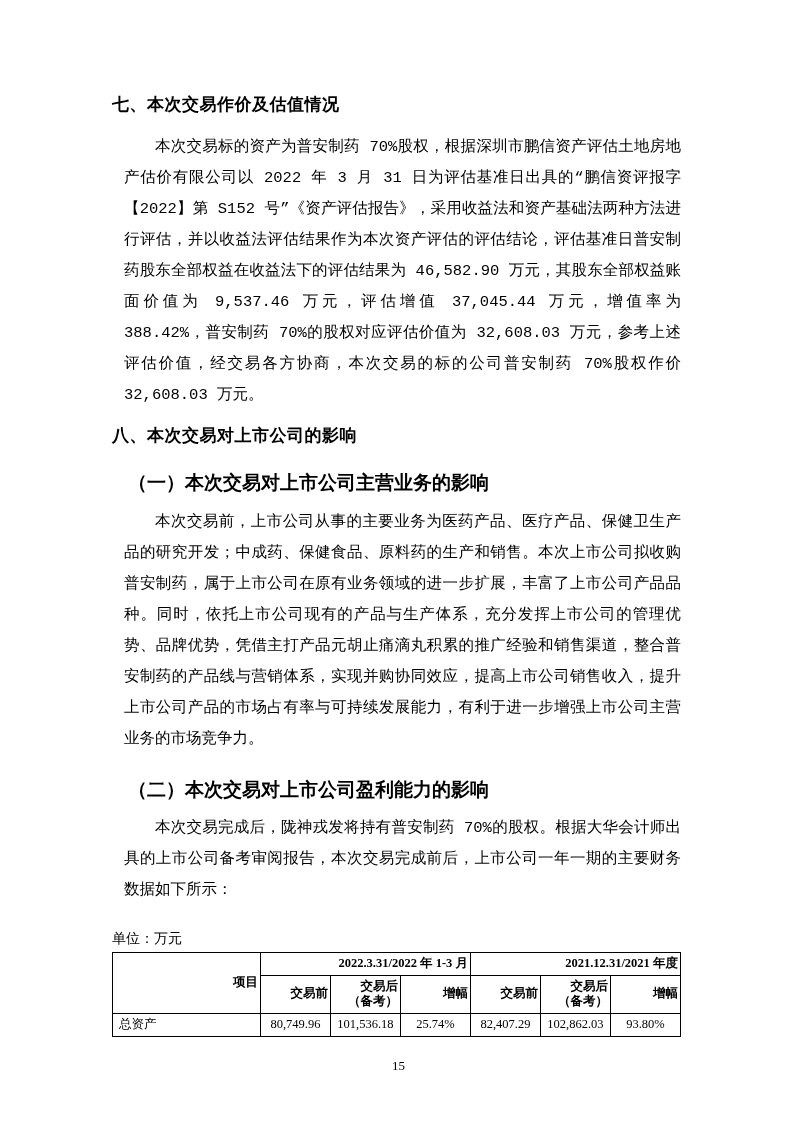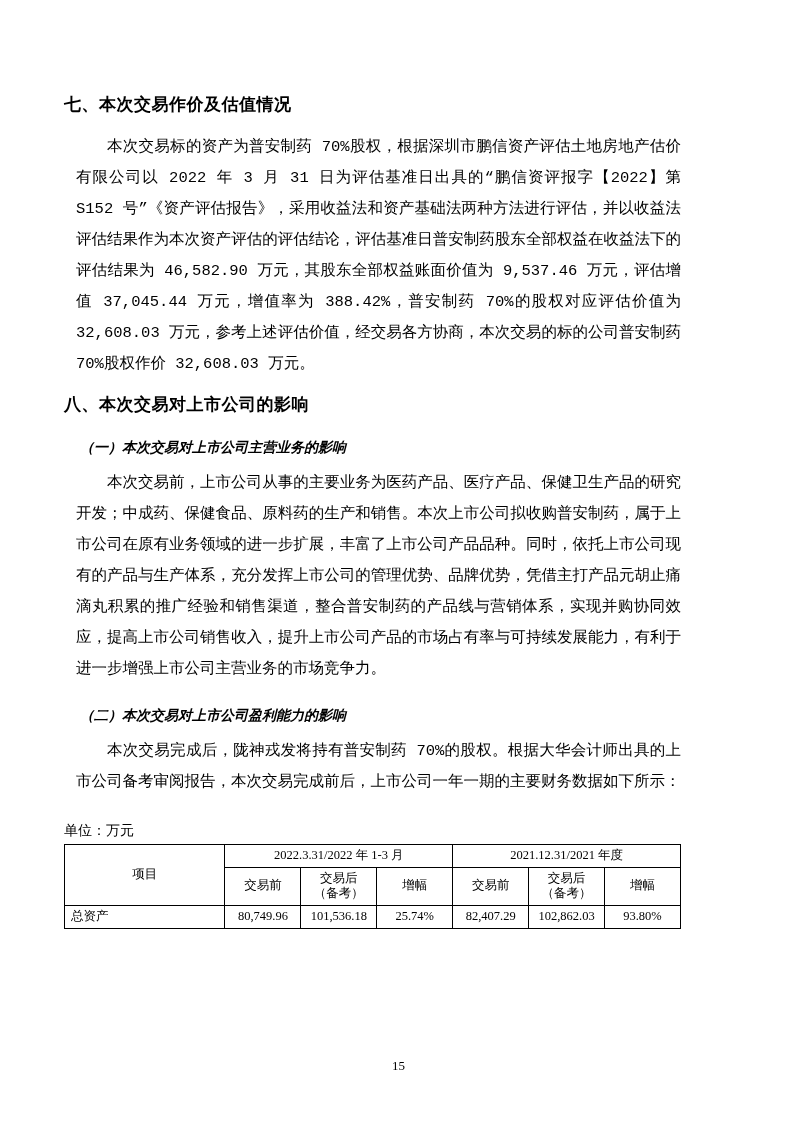--- a/index.html
+++ b/index.html
@@ -7,43 +7,42 @@
     padding: 0;
     background: #d8d8d8;
   }
   .page {
     width: 793px;
     height: 1122px;
     background: #ffffff;
     margin: 0 auto;
     position: relative;
     box-sizing: border-box;
-    padding: 92px 112px 40px 64px;
+    padding: 92px 112px 40px 112px;
     font-family: "Liberation Serif", "DejaVu Serif", serif;
     color: #000000;
     overflow: hidden;
   }
   .h1 {
     font-family: "DejaVu Sans", "Liberation Sans", sans-serif;
     font-weight: bold;
     font-size: 17px;
     letter-spacing: 0.5px;
     margin: 0 0 14px 0;
     line-height: 1.5;
   }
   .h1.spaced {
     margin-top: 12px;
   }
   .h2 {
     font-family: "DejaVu Sans", "Liberation Sans", sans-serif;
     font-weight: bold;
-    font-size: 14px;
+    font-size: 19px;
     margin: 20px 0 10px 16px;
     line-height: 1.5;
-    font-style: italic;
   }
   p.body {
     font-size: 15.5px;
     line-height: 2.0;
     margin: 0 0 2px 12px;
     text-align: justify;
     text-justify: inter-ideograph;
     text-indent: 2em;
     font-family: Liberation Mono, monospace;
   }
@@ -57,21 +56,22 @@
     font-size: 12.5px;
     font-family: "Liberation Serif", "DejaVu Serif", serif;
   }
   table.fin th, table.fin td {
     border: 1px solid #000000;
     text-align: center;
     padding: 3px 2px;
     line-height: 1.25;
   }
   table.fin th {
-    font-weight: normal;
+    font-weight: bold;
+    text-align: right;
   }
   table.fin td.rowhead {
     text-align: left;
     padding-left: 6px;
     font-weight: normal;
     margin-left: 12px;
   }
   .th-two-line {
     line-height: 1.2;
   }

